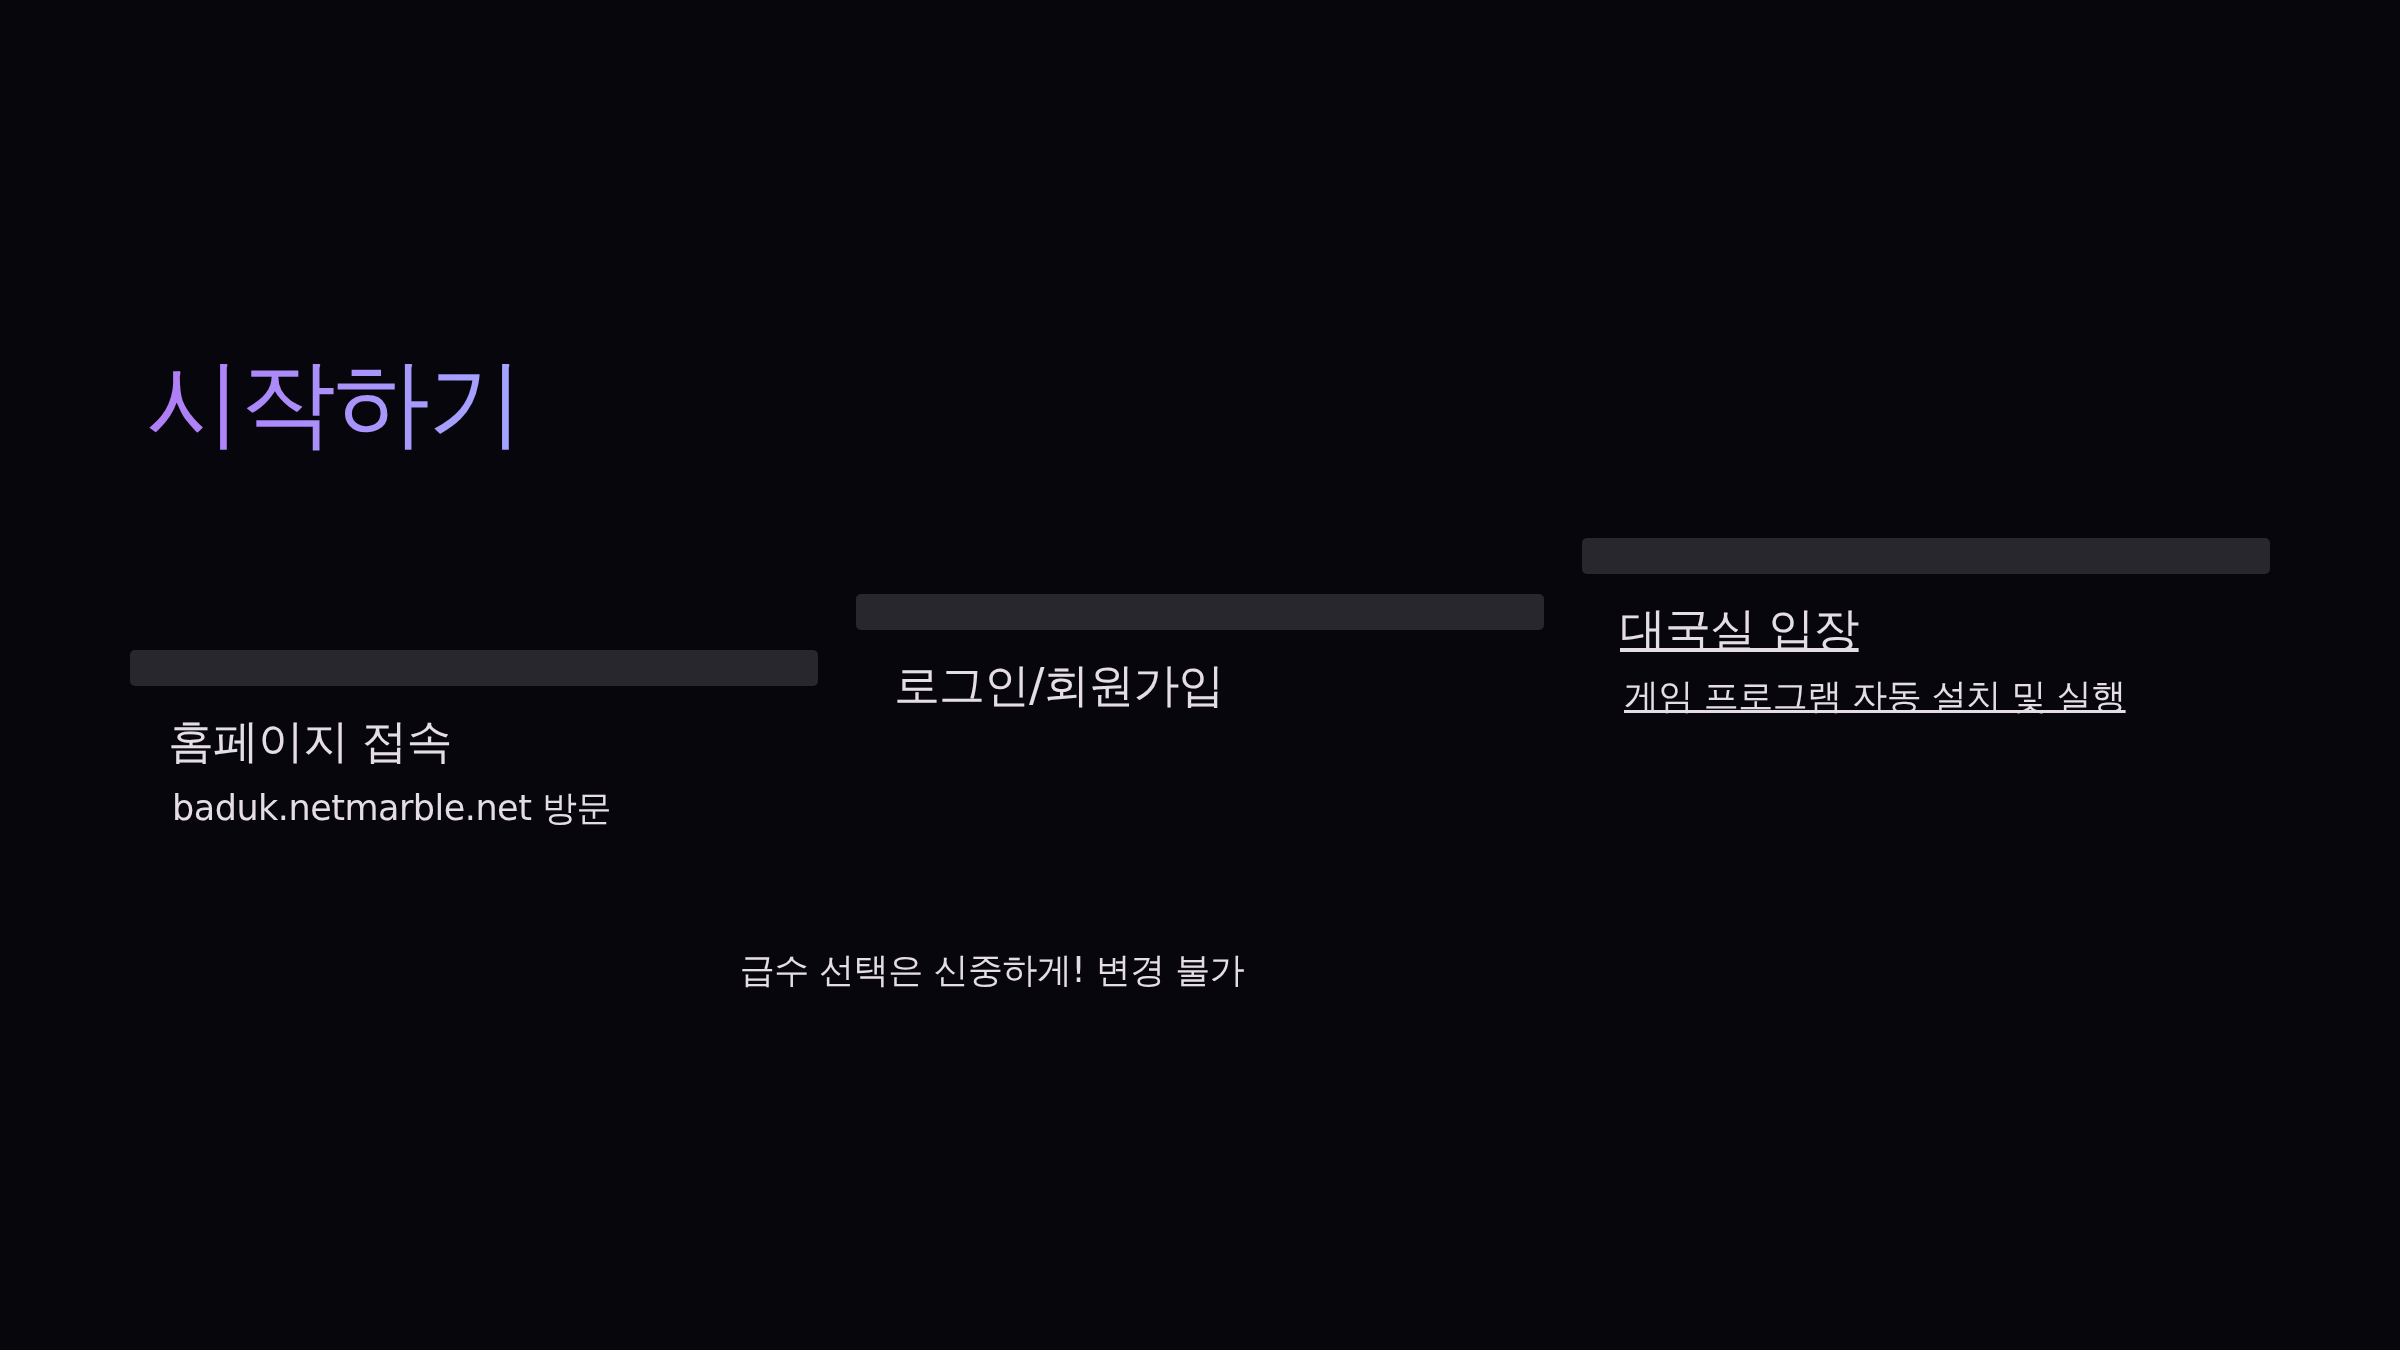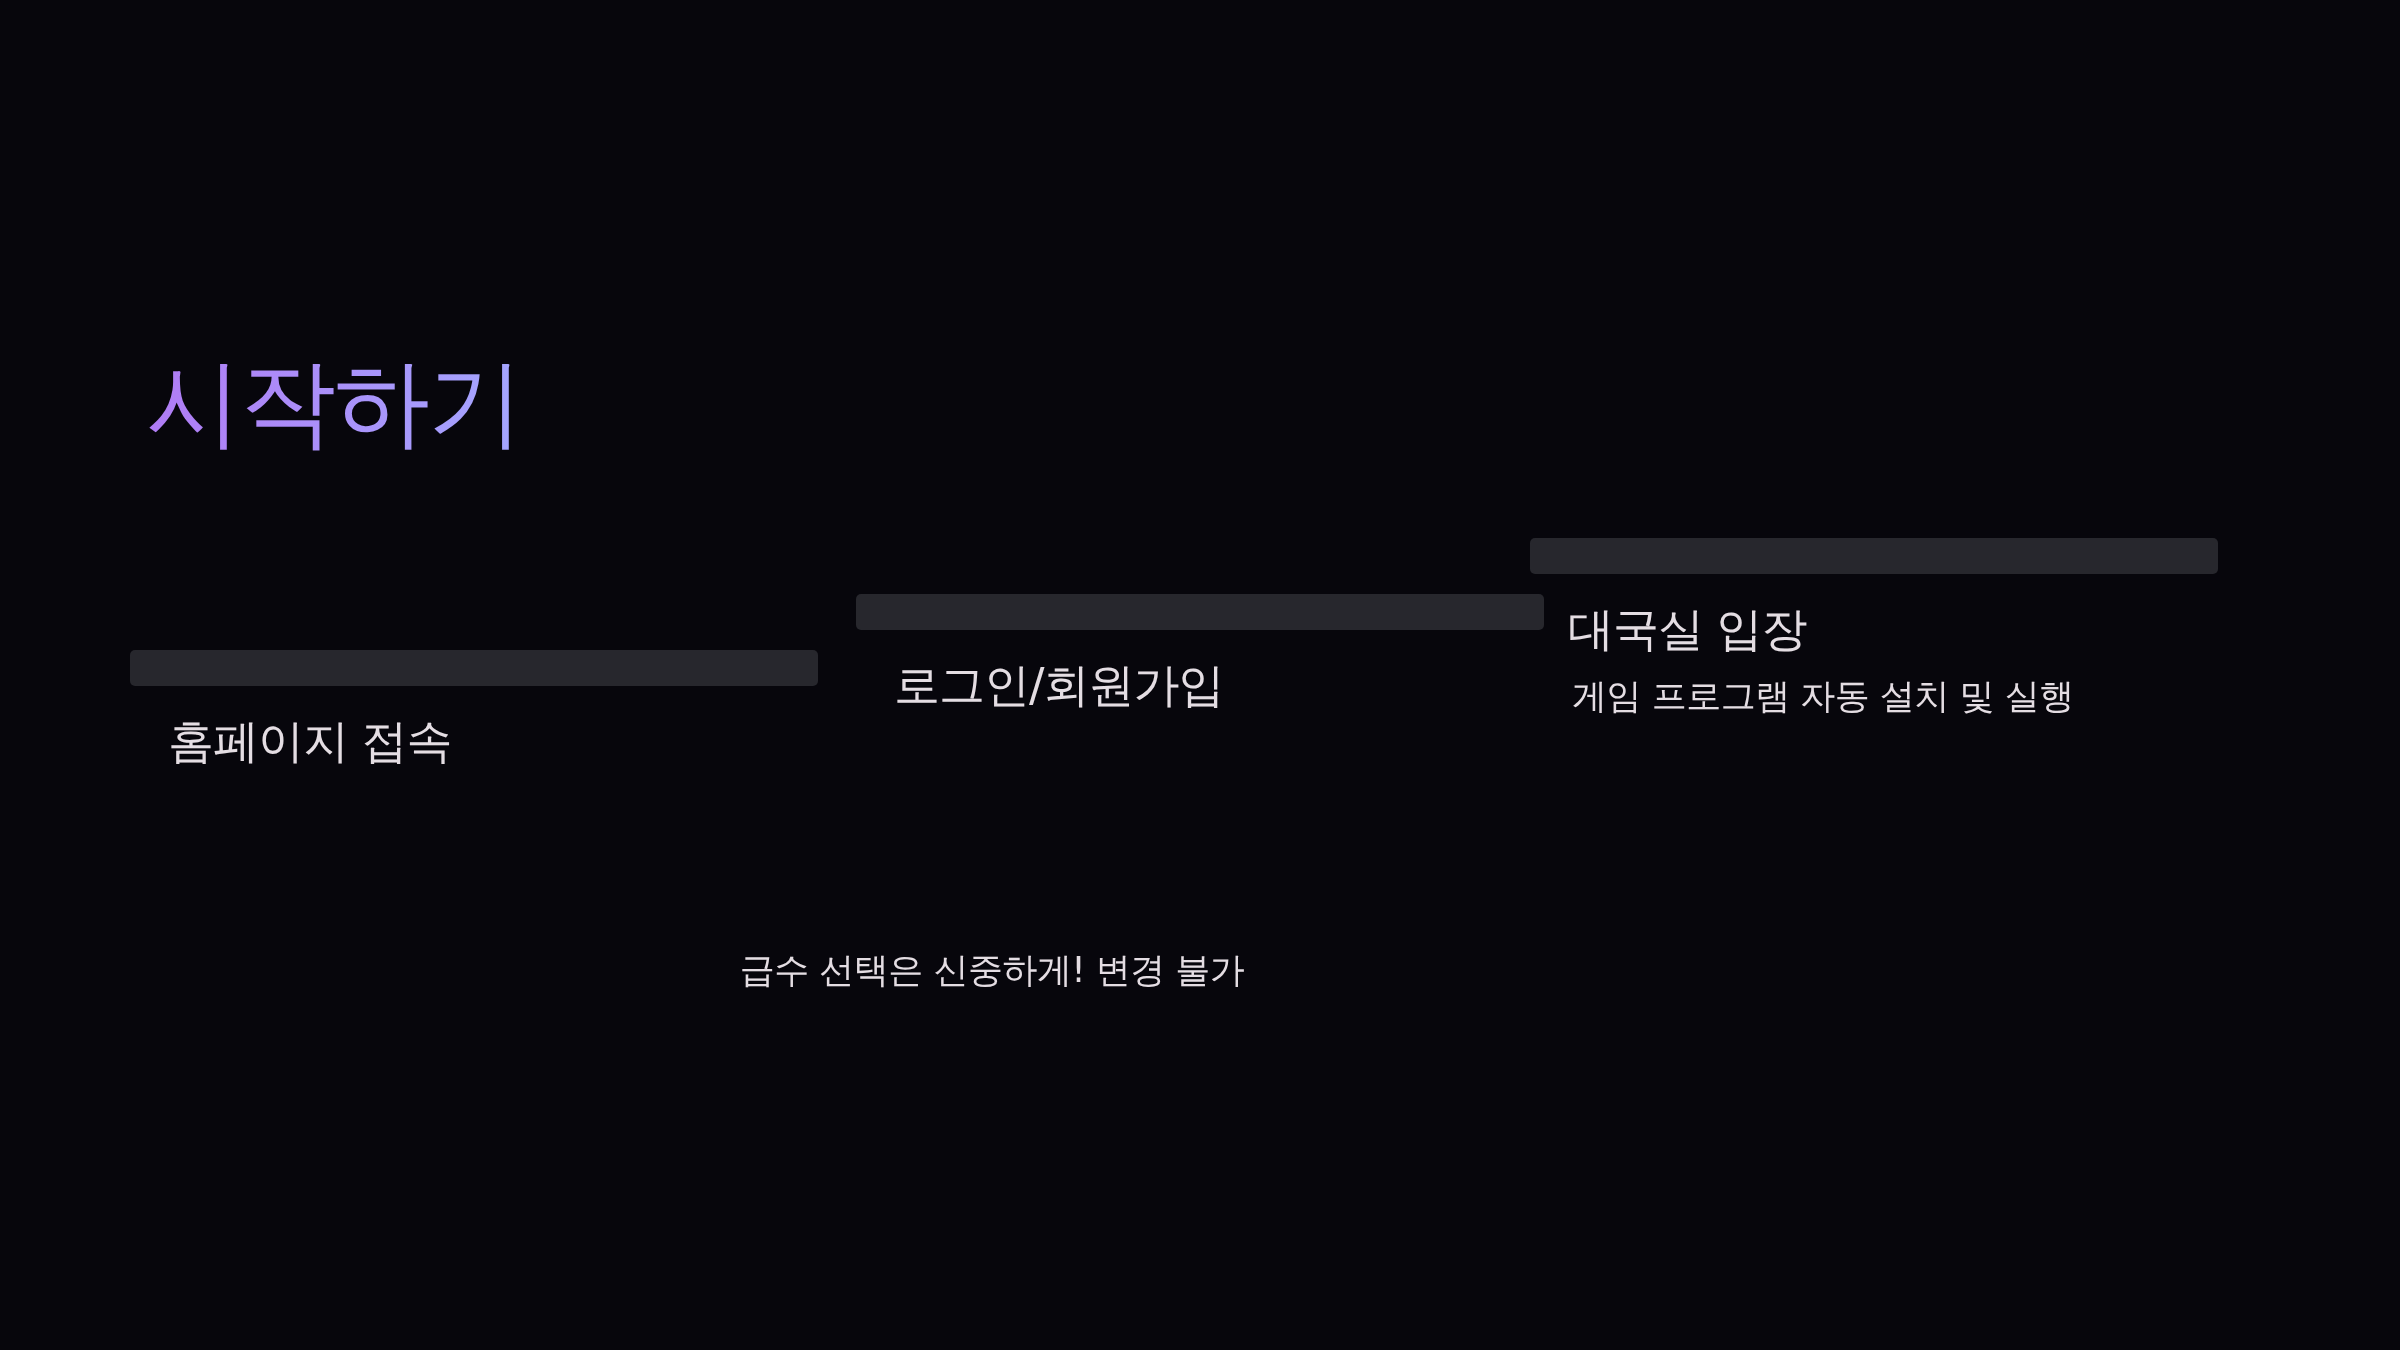--- a/index.html
+++ b/index.html
@@ -57,21 +57,21 @@
       margin-top: 14px;
       font-size: 35px;
       font-weight: 400;
       line-height: 1.3;
       letter-spacing: -0.5px;
       color: #e4dde3;
       white-space: nowrap;
     }
     #step-1 { left: 130px;  top: 650px; }
     #step-2 { left: 856px;  top: 594px; }
-    #step-3 { left: 1530px; top: 538px; }
+    #step-3 { left: 1582px; top: 538px; text-decoration: underline; }
     .note {
       position: absolute;
       left: 0;
       width: 1984px;
       top: 948px;
       text-align: center;
       font-size: 35px;
       line-height: 1.3;
       letter-spacing: -0.5px;
       color: #e4dde3;
@@ -79,20 +79,21 @@
     }
   </style>
 </head>
 <body>
 
 <h1 class="slide-title">시작하기</h1>
 
 <div class="step-card" id="step-1">
   <div class="step-bar"></div>
   <h2 class="step-heading">홈페이지 접속</h2>
+  <p class="step-desc">baduk.netmarble.net 방문</p>
 </div>
 
 <div class="step-card" id="step-2">
   <div class="step-bar"></div>
   <h2 class="step-heading">로그인/회원가입</h2>
 </div>
 
 <div class="step-card" id="step-3">
   <div class="step-bar"></div>
   <h2 class="step-heading">대국실 입장</h2>

